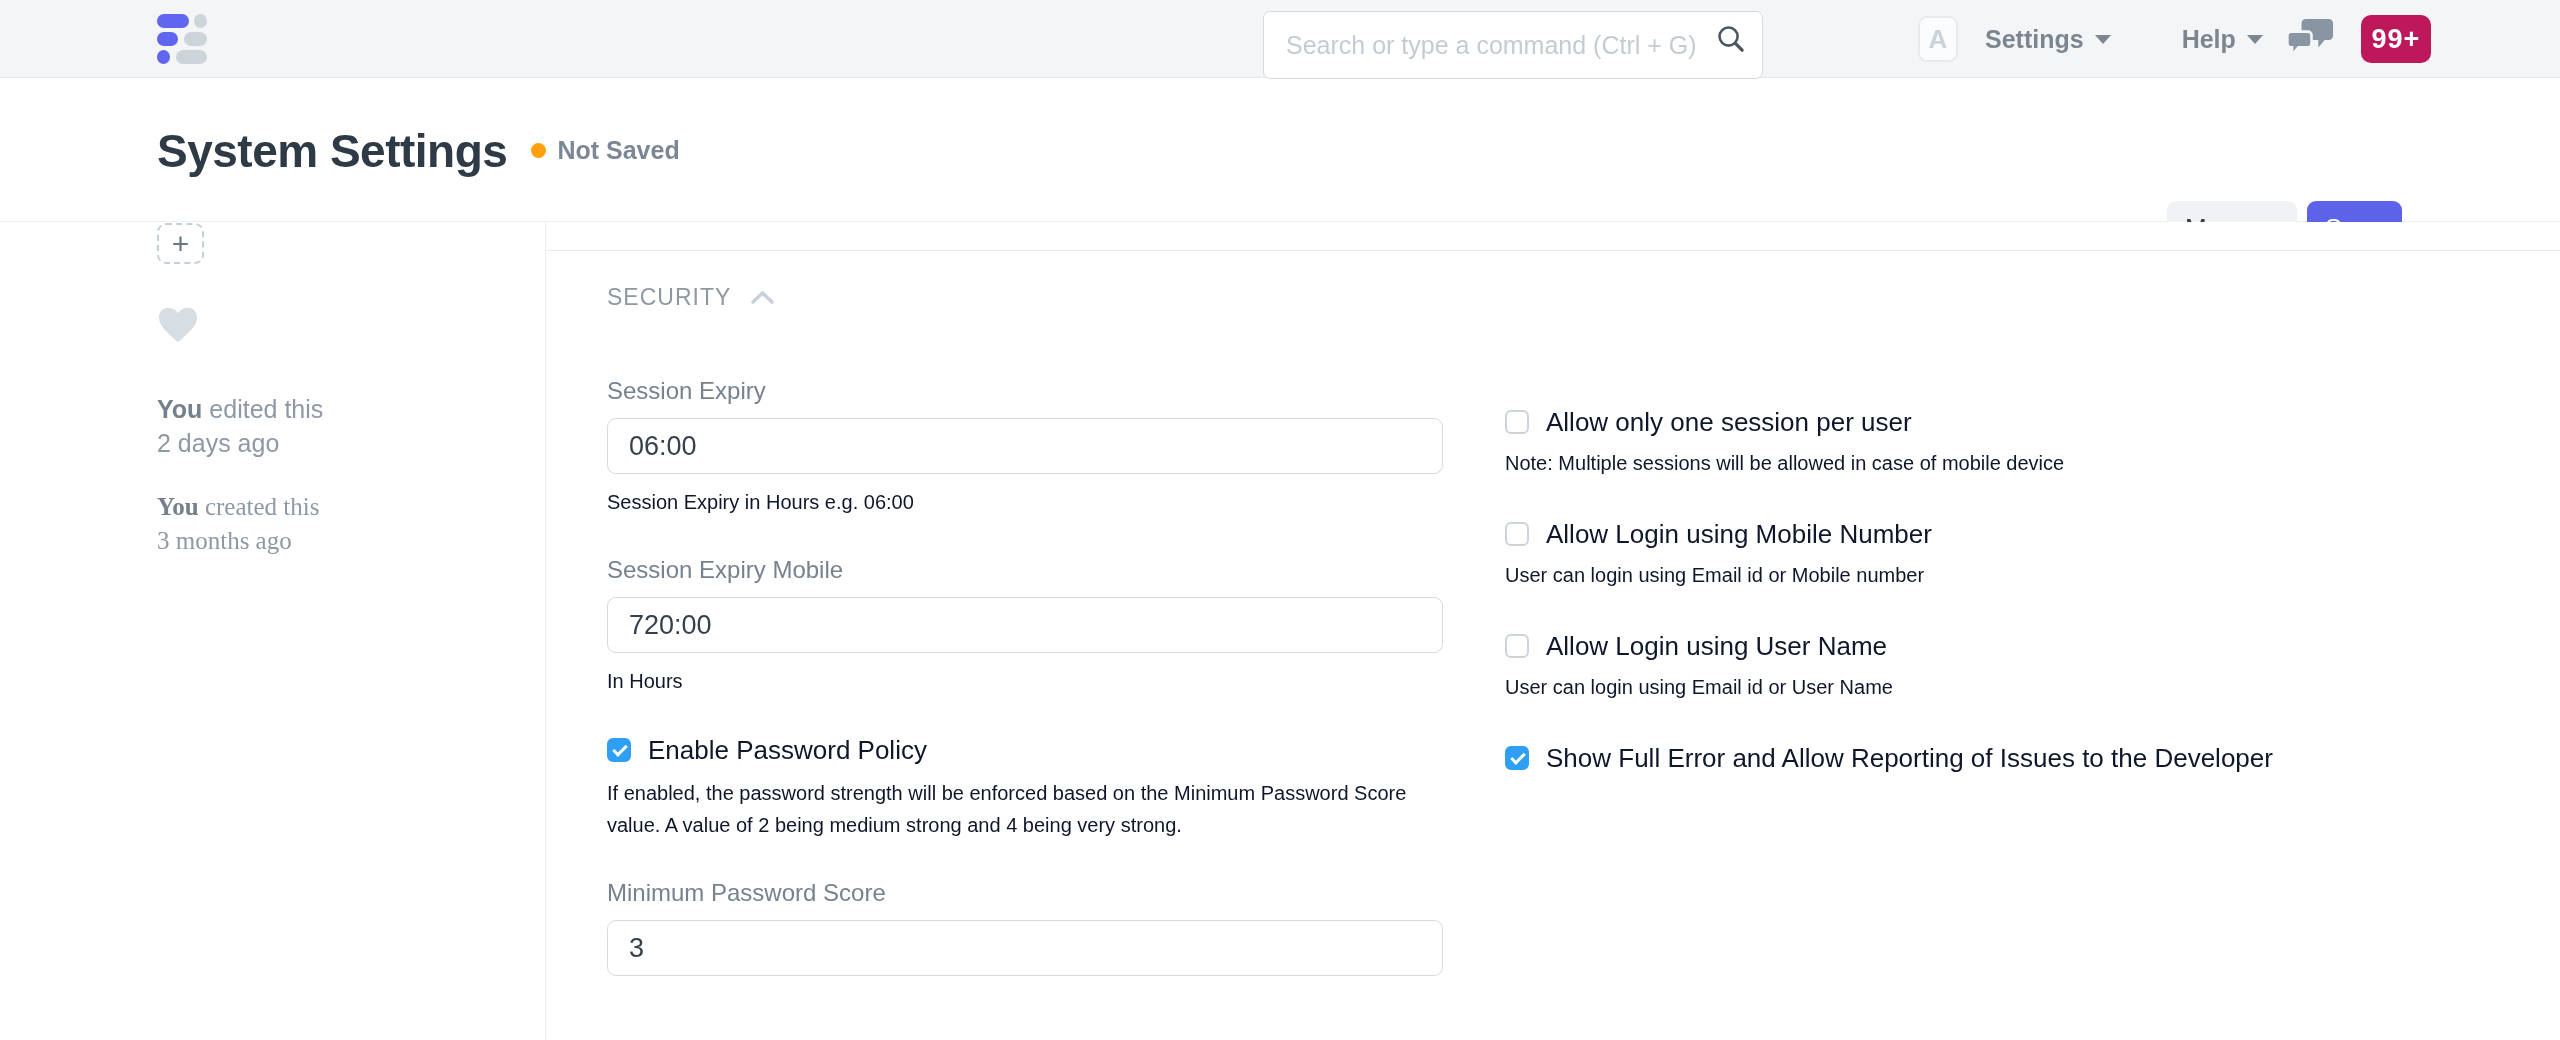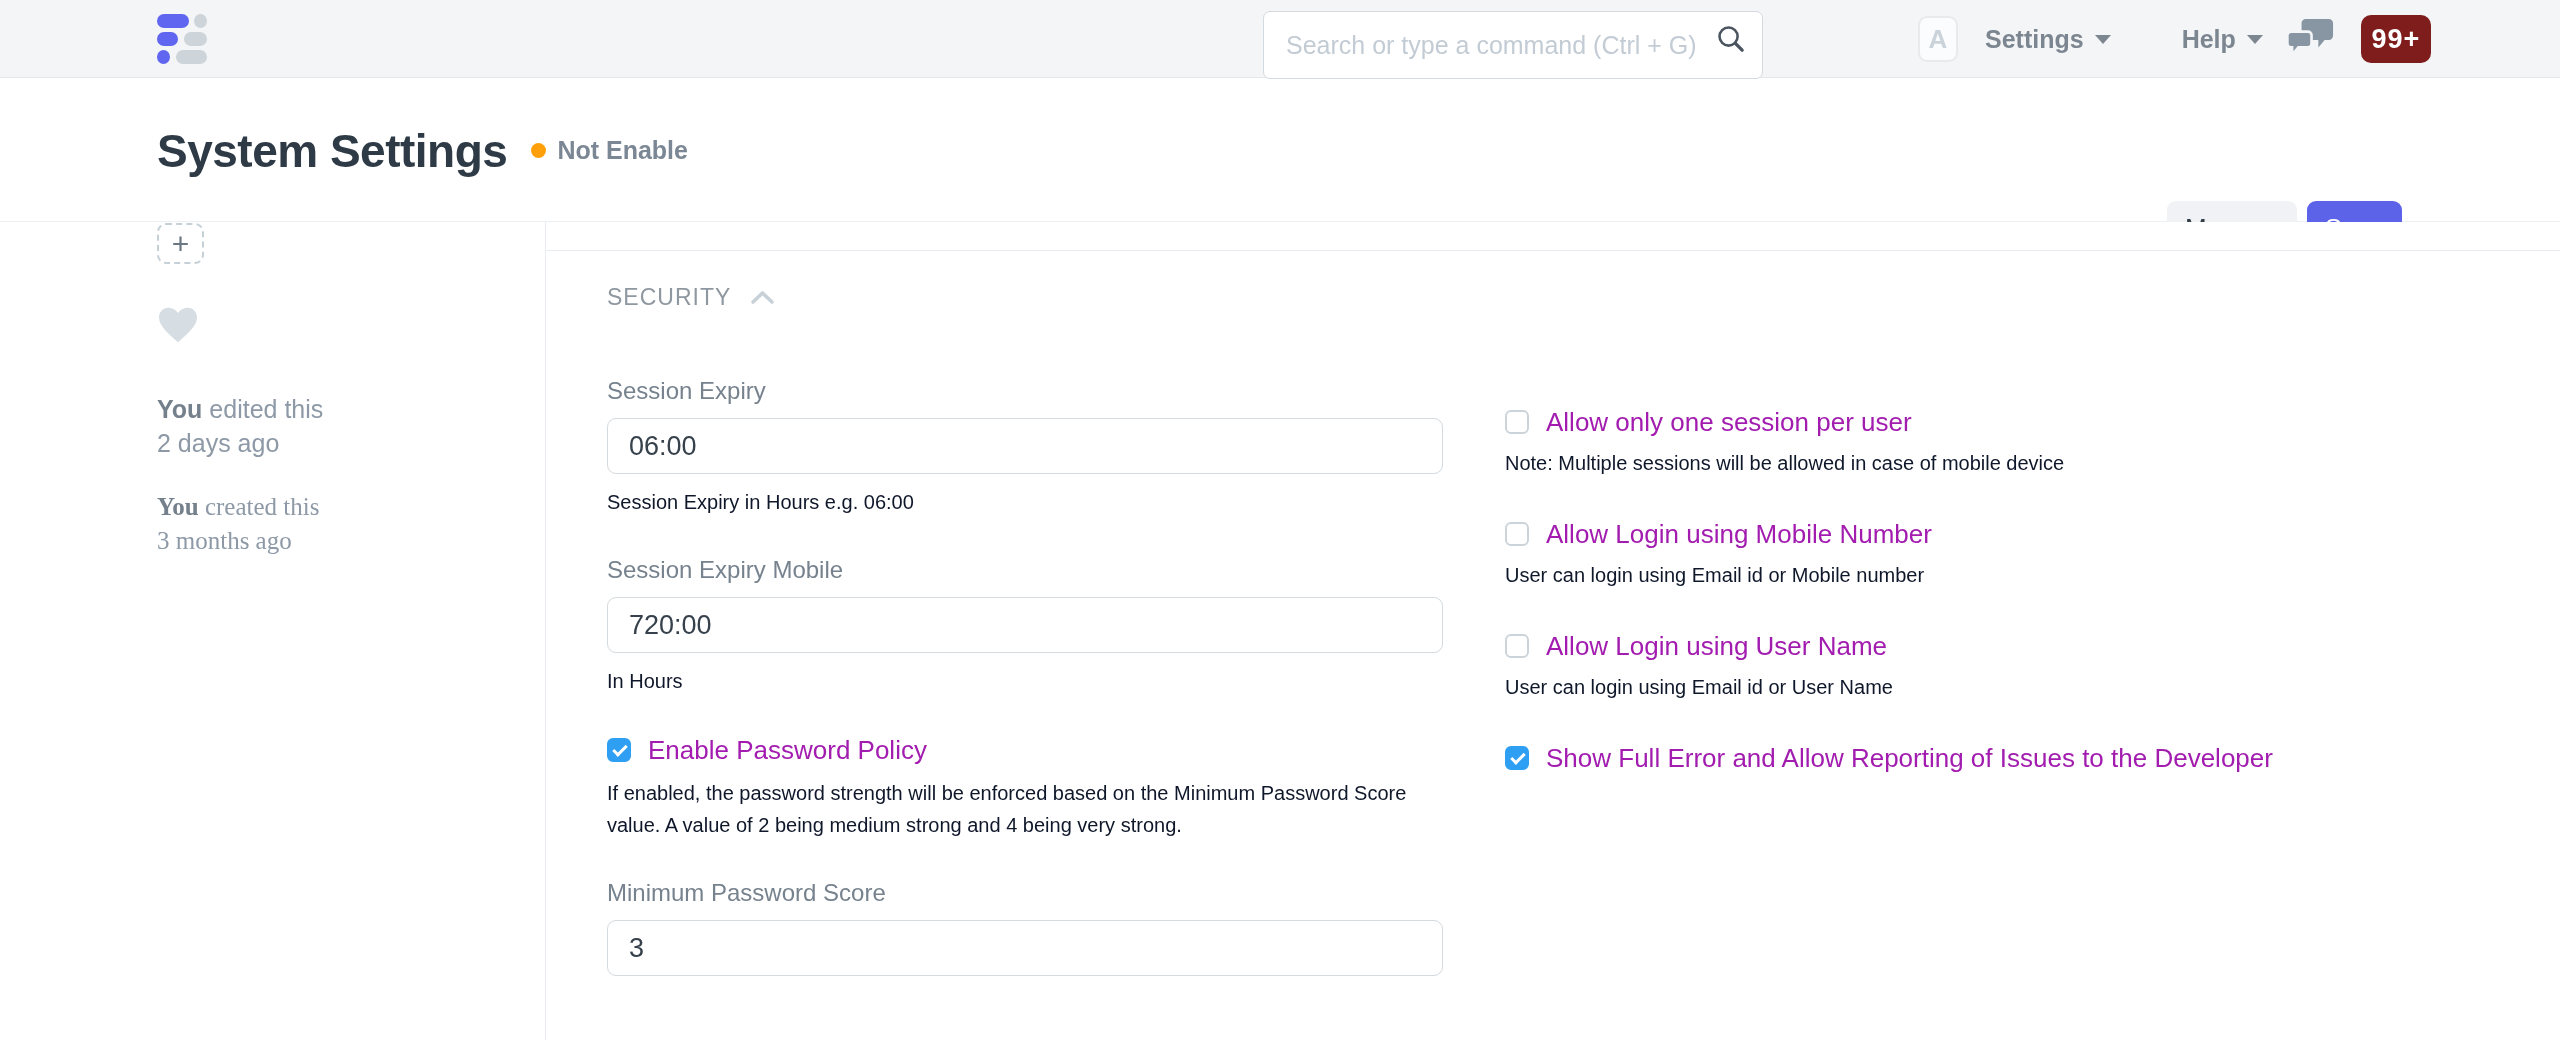--- a/index.html
+++ b/index.html
@@ -21,21 +21,21 @@
     color:#cbd3da; font-weight:700; font-size:26px; display:flex; align-items:center;
     justify-content:center; cursor:pointer; }
   .nav-item { display:flex; align-items:center; gap:11px; font-size:25px; font-weight:700;
     color:#7c8691; cursor:pointer; }
   .nav-item.settings { margin-left:27px; }
   .nav-item.help { margin-left:71px; }
   .caret-down { width:0; height:0; border-left:8px solid transparent; border-right:8px solid transparent;
     border-top:9px solid #7c8691; display:inline-block; }
   .caret-down.dark { border-top-color:#323c46; }
   .chat-btn { margin-left:23px; cursor:pointer; display:flex; align-items:center; }
-  .badge { margin-left:25px; width:70px; height:48px; border-radius:10px; background:#7f1d1d;
+  .badge { margin-left:25px; width:70px; height:48px; border-radius:10px; background:#be185d;
     color:#fff; font-size:27px; font-weight:700; letter-spacing:1px; display:flex;
     align-items:center; justify-content:center; cursor:pointer; }
 
   
   .page-head { position:absolute; top:79px; left:0; width:2560px; height:143px; background:#fff;
     border-bottom:1px solid #edf0f3; }
   .title-wrap { position:absolute; left:157px; top:0; height:143px; display:flex; align-items:center; }
   .page-title { font-size:46px; font-weight:700; color:#2e3a46; letter-spacing:-0.5px; }
   .indicator-dot { width:15px; height:15px; border-radius:50%; background:#ffa00a; margin-left:24px; }
   .status-text { margin-left:11px; font-size:25px; font-weight:700; color:#7b8794; }
@@ -69,21 +69,21 @@
   .f-input { width:100%; height:56px; border:1.5px solid #d4dade; border-radius:9px;
     font-size:27px; color:#36414c; padding:0 21px; font-family:inherit; outline:none; background:#fff; }
   .f-help { font-size:20px; line-height:32px; color:#0f172a; margin-top:12px; }
 
   .check-row { display:flex; align-items:center; gap:17px; cursor:pointer; }
   .checkbox { width:24px; height:24px; border:2px solid #ccd4da; border-radius:6px; background:#fff;
     position:relative; flex:none; }
   .checkbox.checked { background:#2e9ff2; border-color:#2e9ff2; }
   .checkbox.checked::after { content:''; position:absolute; left:4px; top:5px; width:11px; height:5px;
     border-left:3px solid #fff; border-bottom:3px solid #fff; transform:rotate(-45deg); }
-  .check-label { font-size:26px; line-height:30px; color:#a21caf; }
+  .check-label { font-size:26px; line-height:30px; color:#0f172a; }
 
   .rcol { padding-top:30px; }
   .rrow { margin-bottom:40px; }
   .rrow .f-help { margin-top:10px; }
 </style>
 </head>
 <body>
 
 <div class="navbar">
   <div class="logo">
@@ -124,21 +124,21 @@
       </svg>
     </div>
     <div class="badge">99+</div>
   </div>
 </div>
 
 <div class="page-head">
   <div class="title-wrap">
     <h1 class="page-title">System Settings</h1>
     <span class="indicator-dot"></span>
-    <span class="status-text">Not Enable</span>
+    <span class="status-text">Not Saved</span>
   </div>
   <div class="head-actions">
     <button class="btn btn-menu">
       <span>Menu</span>
       <span class="caret-down dark"></span>
     </button>
     <button class="btn btn-save">Save</button>
   </div>
 </div>
 

